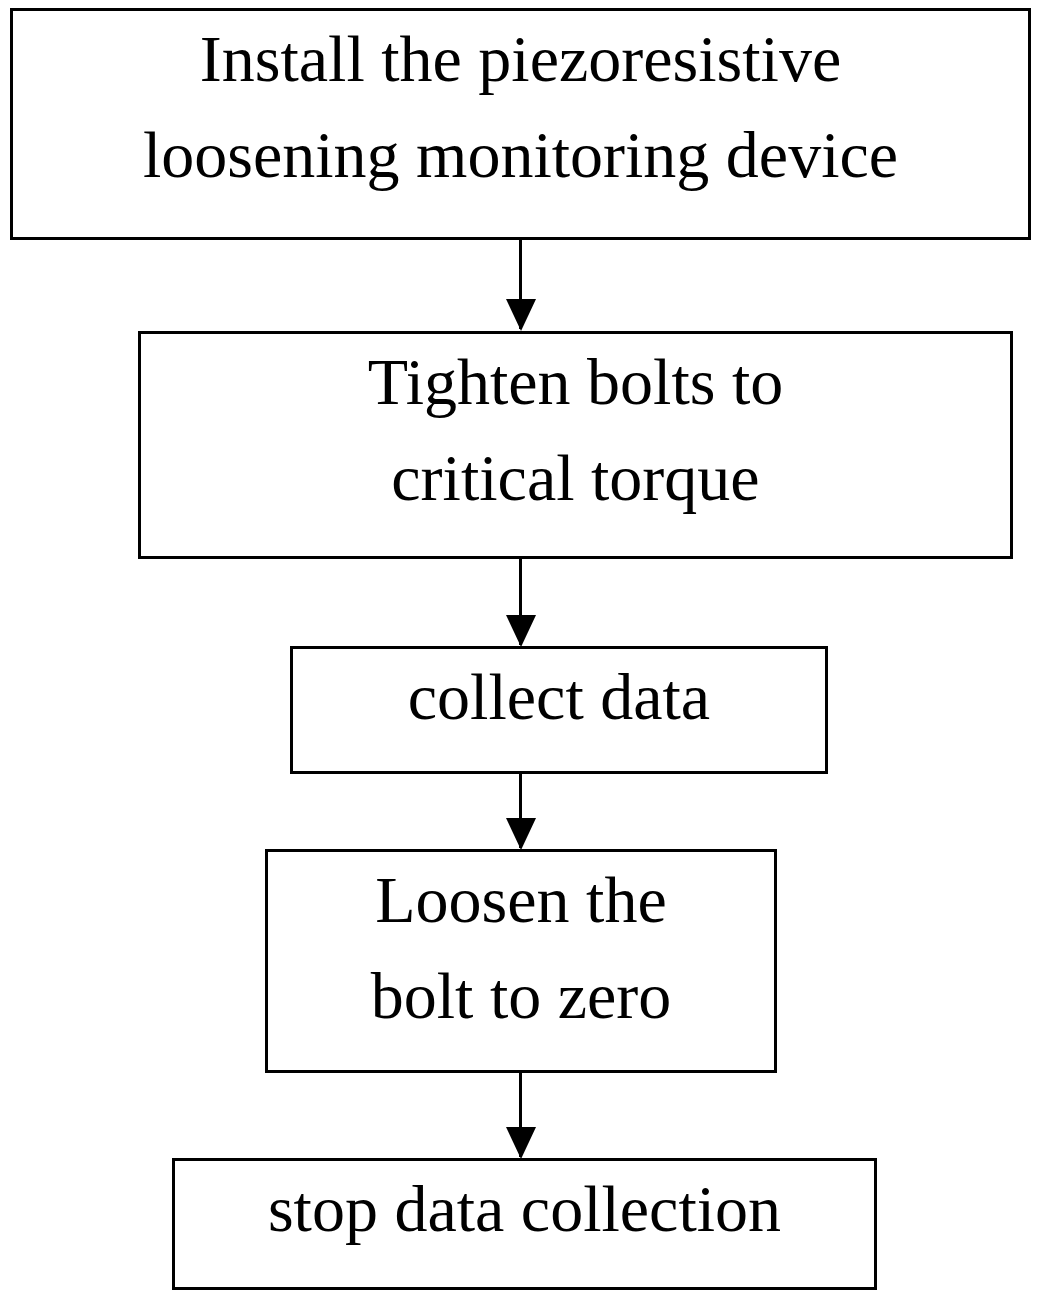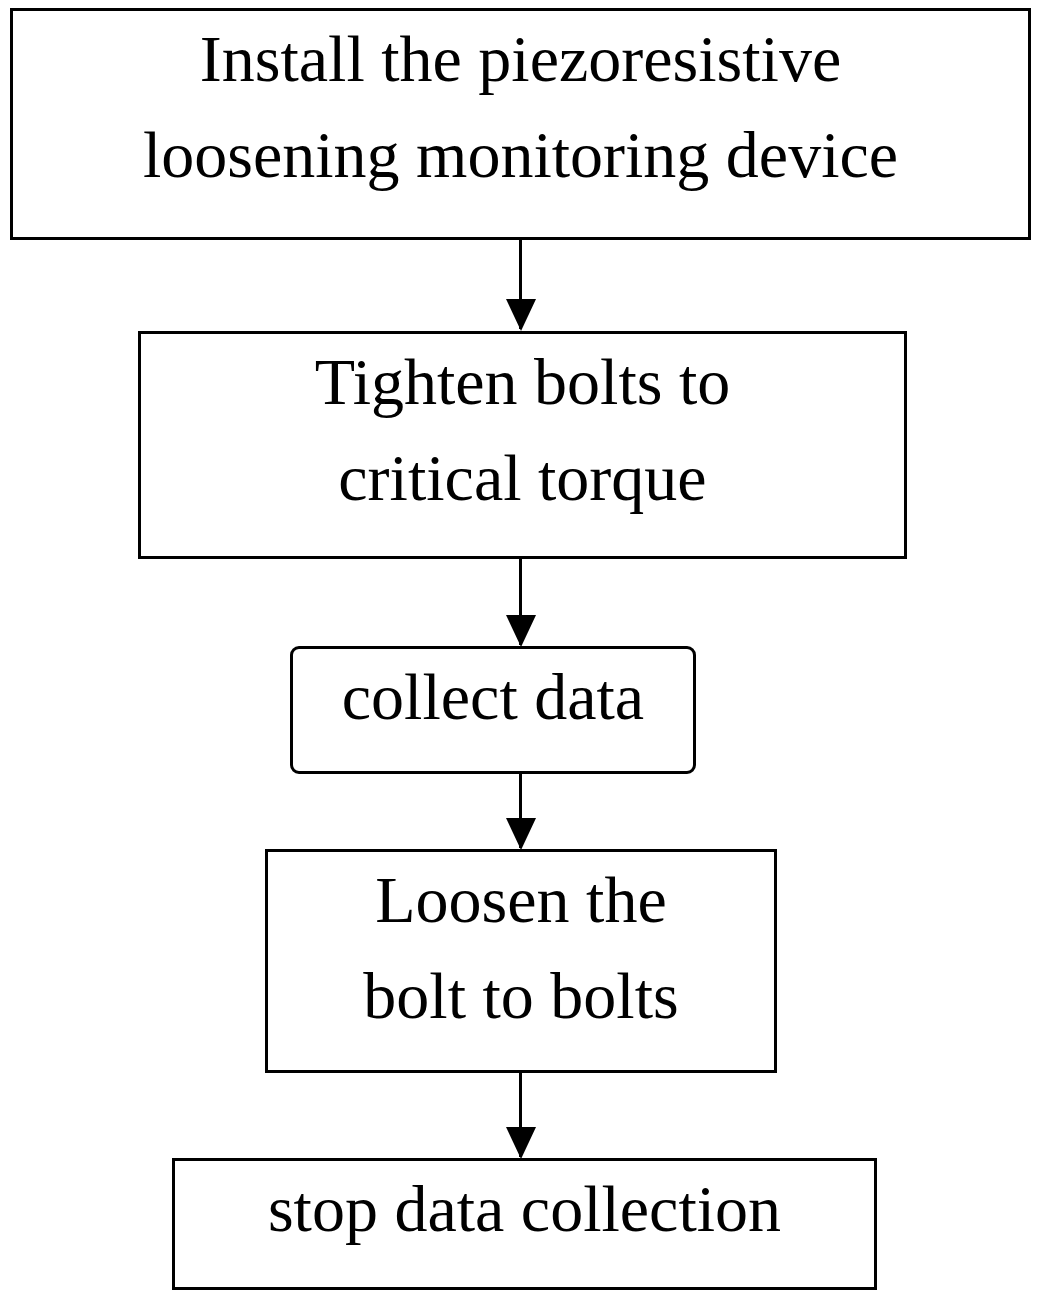--- a/index.html
+++ b/index.html
@@ -24,22 +24,22 @@
     display: flex;
     align-items: flex-start;
     justify-content: center;
     text-align: center;
     font-size: 66px;
     line-height: 1.45;
     white-space: pre-line;
   }
   
   .node-install  { left: 10px;  top: 8px;    width: 1021px; height: 232px; }
-  .node-tighten  { left: 138px; top: 331px;  width: 769px;  height: 228px; }
-  .node-collect  { left: 290px; top: 646px;  width: 406px;  height: 128px; border-radius: 9px; }
+  .node-tighten  { left: 138px; top: 331px;  width: 875px;  height: 228px; }
+  .node-collect  { left: 290px; top: 646px;  width: 538px;  height: 128px; }
   .node-loosen   { left: 265px; top: 849px;  width: 512px;  height: 224px; }
   .node-stop     { left: 172px; top: 1158px; width: 705px;  height: 132px; }
 
   .arrow {
     position: absolute;
     left: 519px;            
     width: 3px;
     background: #000000;
   }
   .arrow::after {           
@@ -79,21 +79,21 @@
   <div class="arrow arrow-2"></div>
 
   <div class="node node-collect">
     <span>collect data</span>
   </div>
 
   <div class="arrow arrow-3"></div>
 
   <div class="node node-loosen">
     <span>Loosen the
-bolt to bolts</span>
+bolt to zero</span>
   </div>
 
   <div class="arrow arrow-4"></div>
 
   <div class="node node-stop">
     <span>stop data collection</span>
   </div>
 
 </div>
 

